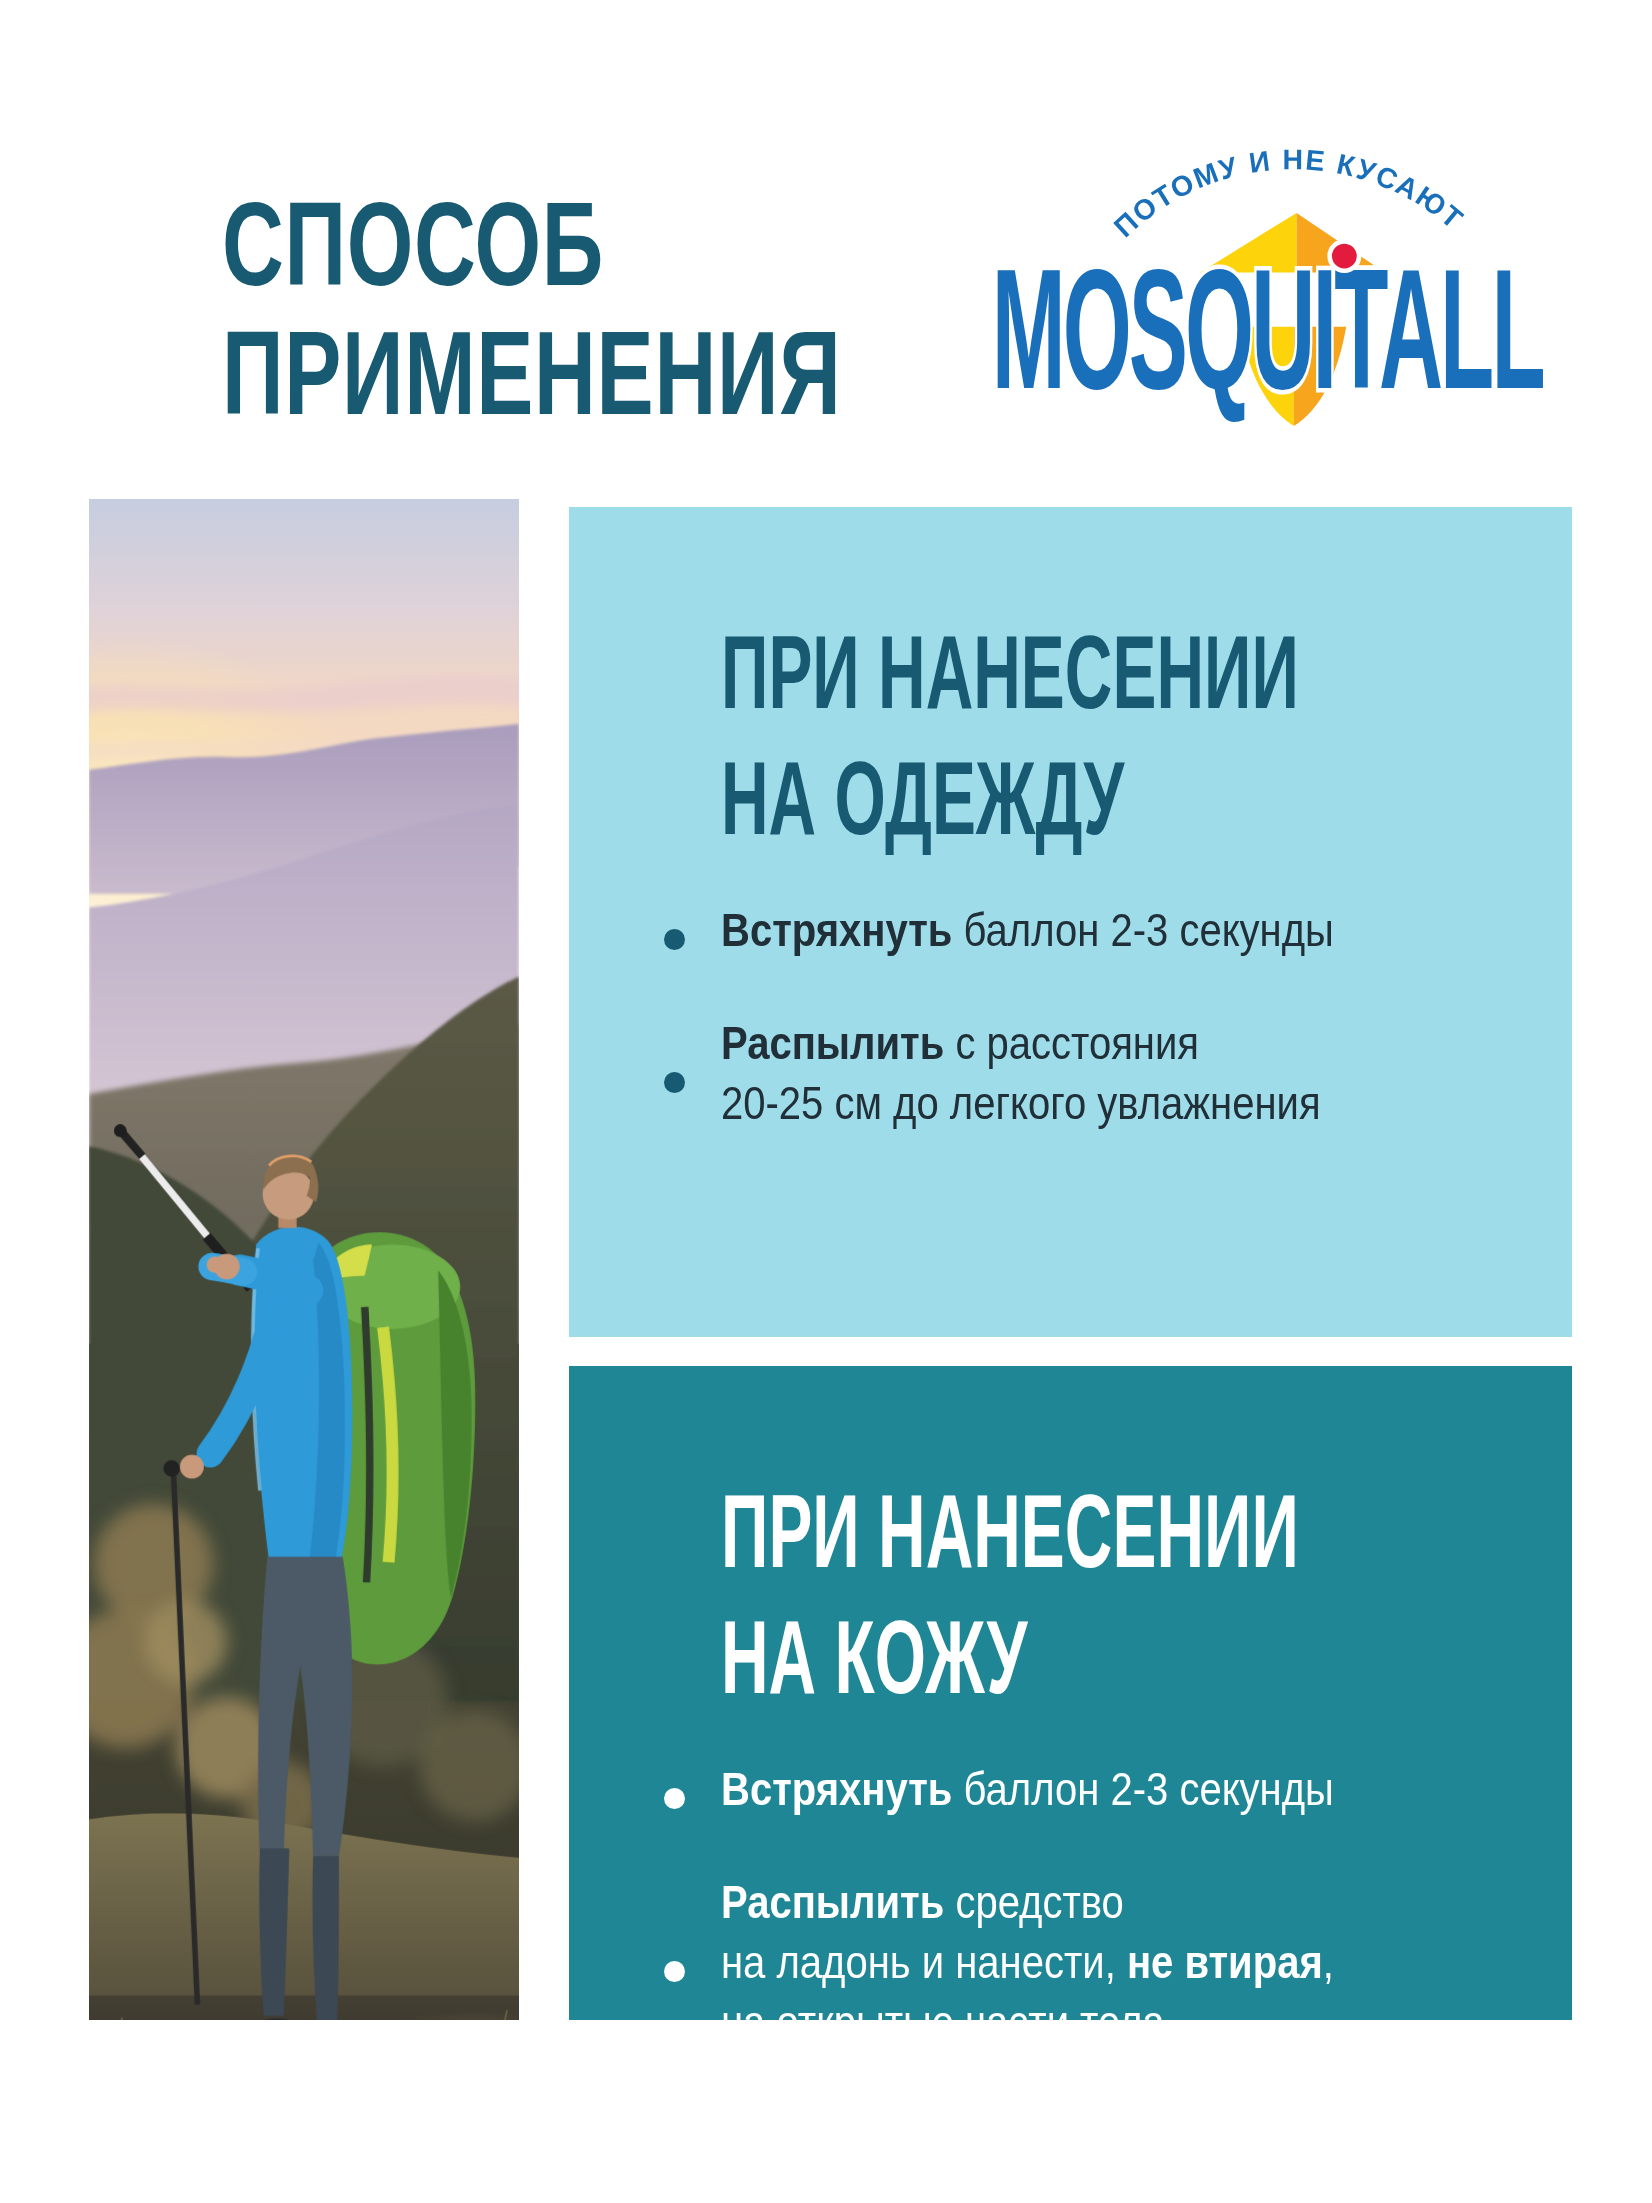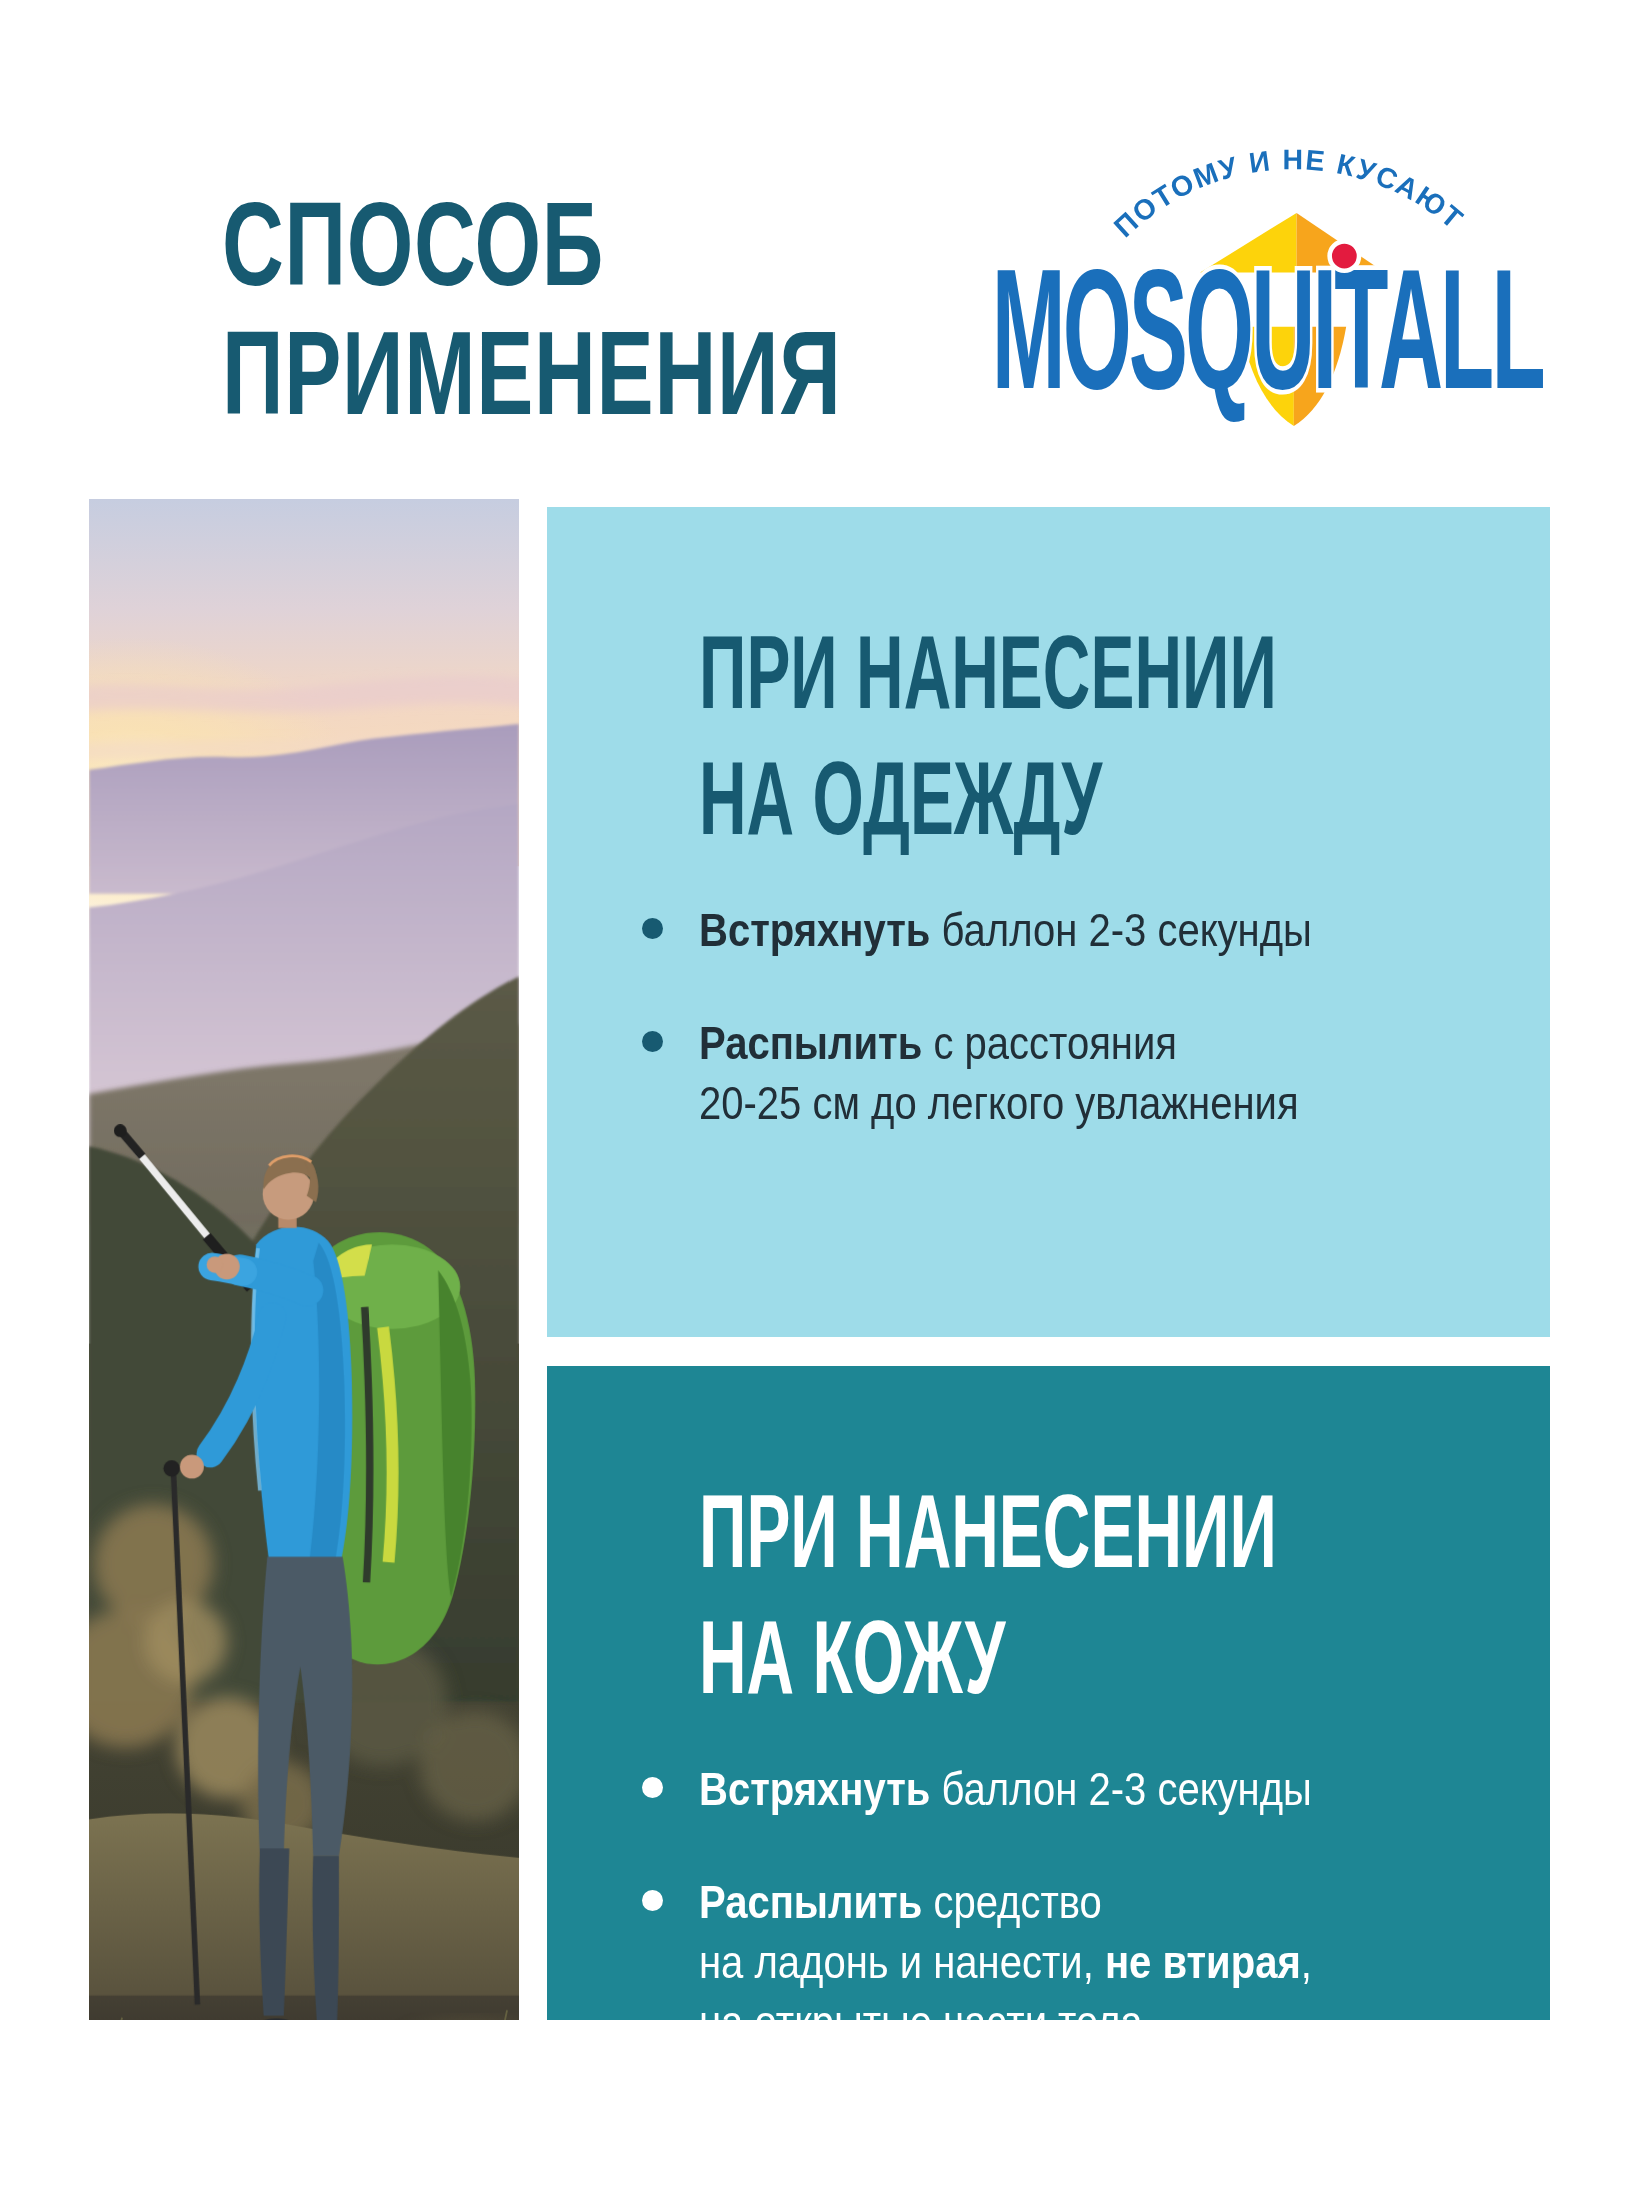--- a/index.html
+++ b/index.html
@@ -10,31 +10,31 @@
   
   .page-title{
     position:absolute;left:222px;top:180px;
     font-size:119px;font-weight:bold;line-height:1.08;color:#175a71;
     transform:scaleX(.72);transform-origin:0 0;white-space:nowrap;letter-spacing:0.9px;
   }
   .logo{position:absolute;left:964px;top:99px;width:611px;height:349px;}
   
   .photo{position:absolute;left:89px;top:499px;width:430px;height:1636px;}
   
-  .box{position:absolute;left:547px;width:1003px;box-sizing:border-box;padding:103px 92px 0 152px;}
+  .box{position:absolute;left:569px;width:1003px;box-sizing:border-box;padding:103px 92px 0 152px;}
   .box-light{top:507px;height:830px;}
   .box-dark{top:1366px;height:769px;}
   .box h2{
     margin:0;font-size:103px;font-weight:bold;line-height:1.22;letter-spacing:0;
     transform:scaleX(.64);transform-origin:0 0;white-space:nowrap;
   }
   .box-light h2{color:#175a71;}
   .box-dark h2{color:#ffffff;}
   .bullets{list-style:none;margin:40px 0 0 0;padding:0;}
-  .bullet{display:flex;align-items:flex-start;margin:8px 0 53px -57px;}
+  .bullet{display:flex;align-items:center;margin:8px 0 53px -57px;}
   .dot{flex:0 0 21px;width:21px;height:21px;border-radius:50%;margin:16.5px 36px 0 0;}
   .box-light .dot{background:#175a71;}
   .box-dark .dot{background:#ffffff;}
   .bullet-text{
     margin:0;font-size:46px;line-height:1.3;white-space:pre-line;
     transform:scaleX(.87);transform-origin:0 0;
   }
   .box-light .bullet-text{color:#212f38;}
   .box-dark .bullet-text{color:#ffffff;}
   .bullet-text b{font-weight:bold;}

